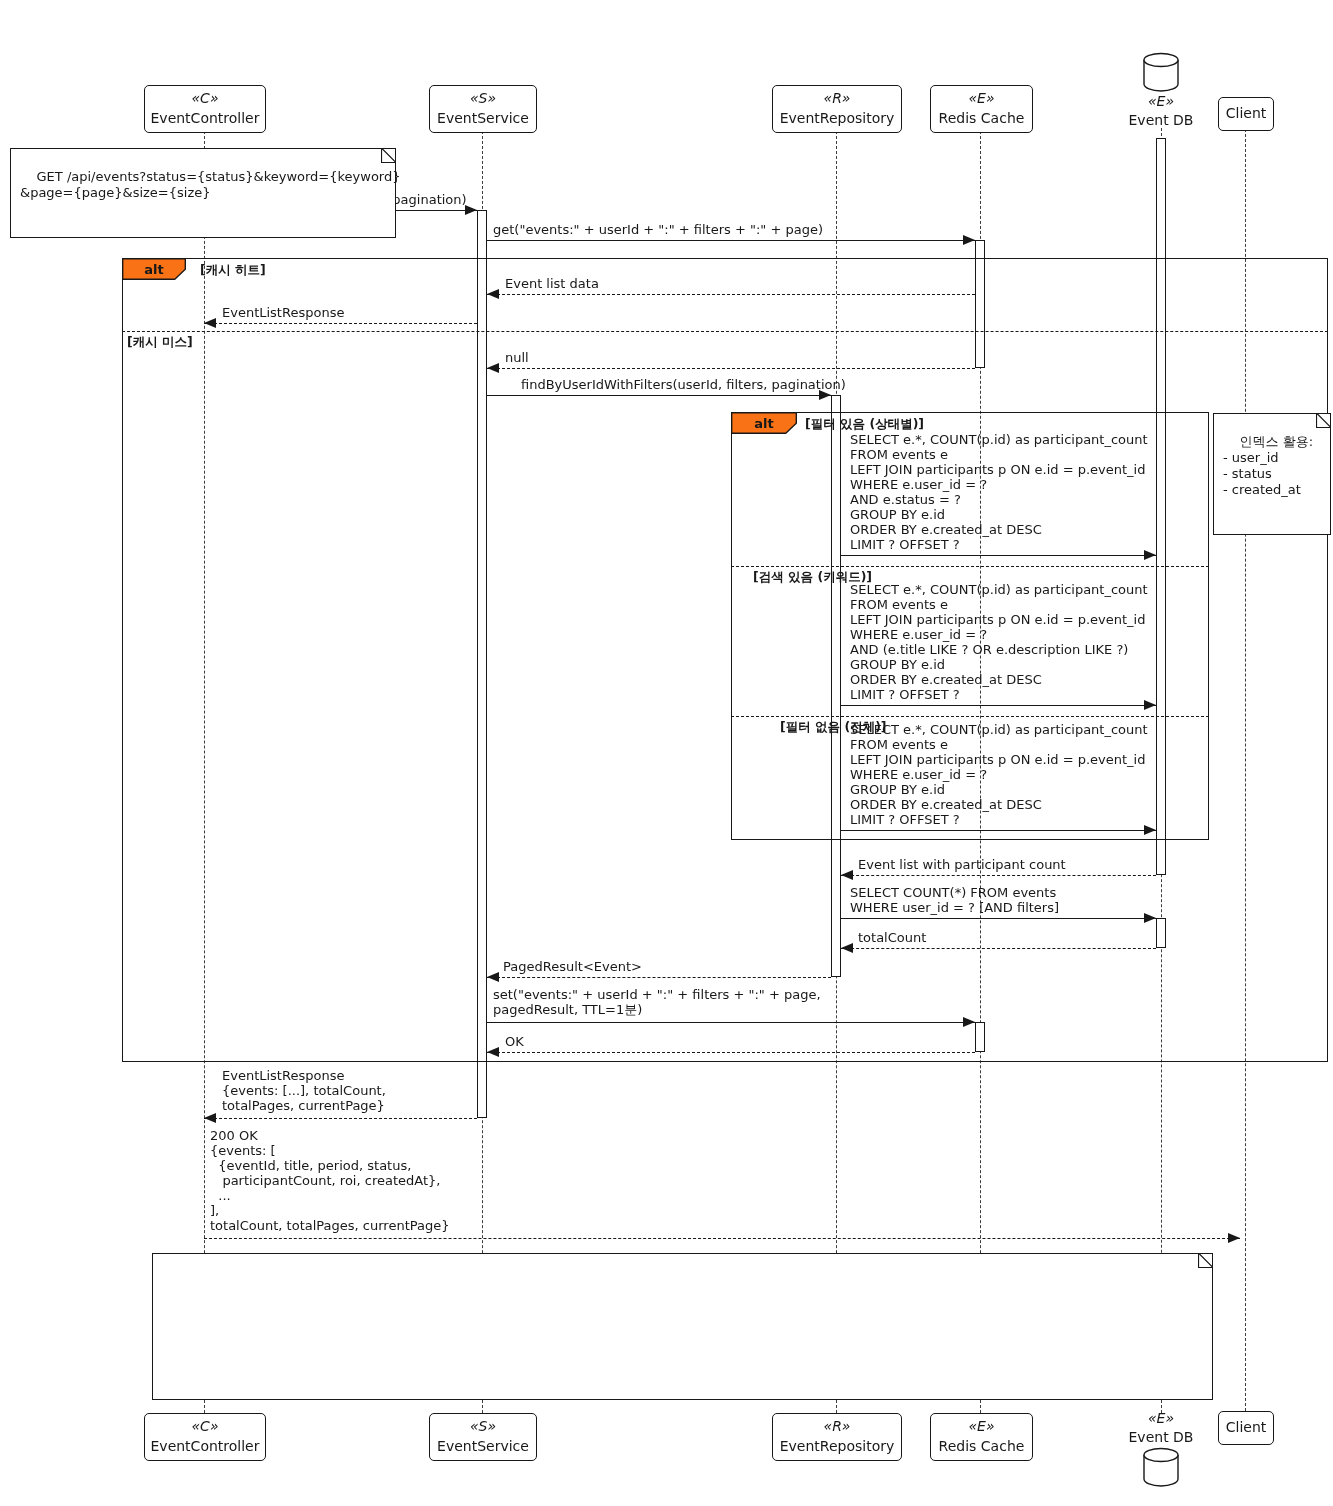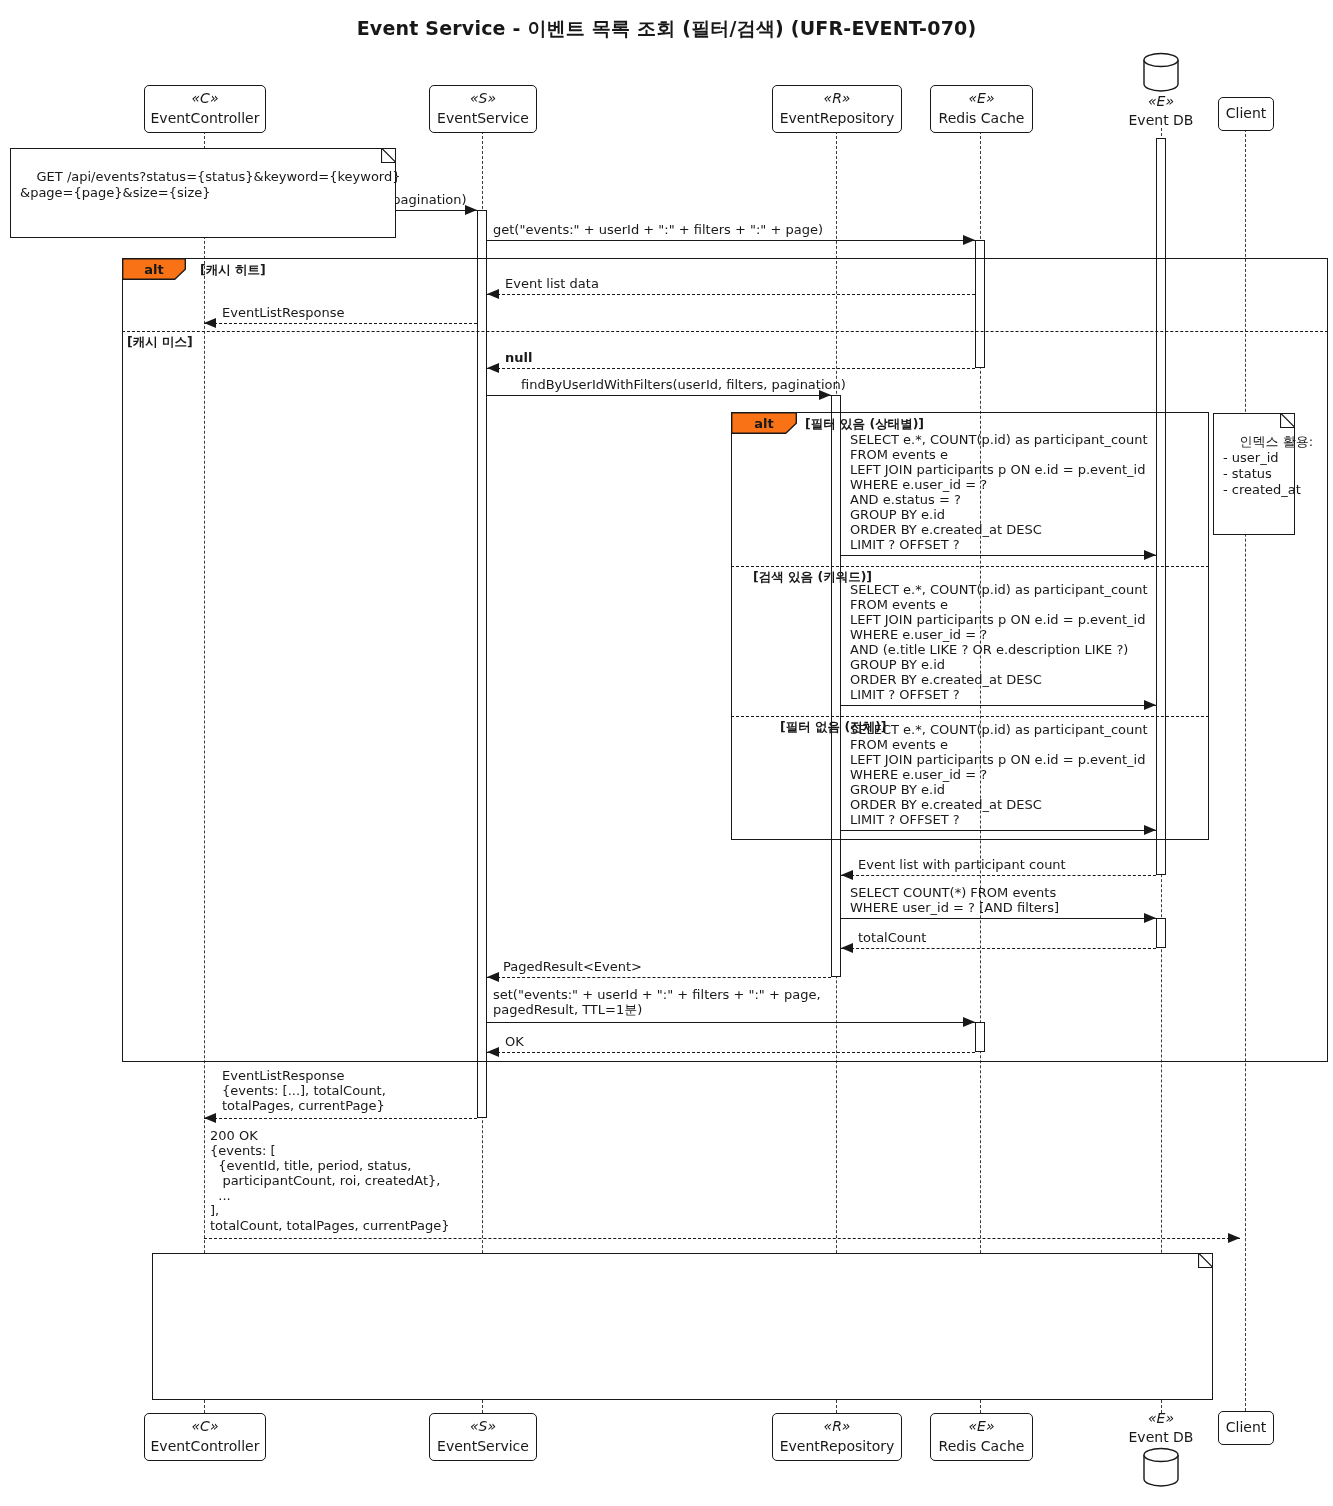--- a/index.html
+++ b/index.html
@@ -49,21 +49,20 @@
   .note{position:absolute;background:#fff;border:1.2px solid #181818;
     font-size:13px;line-height:16px;white-space:pre;padding:4px 9px;z-index:7;box-sizing:border-box;}
   .fold{position:absolute;top:-1px;right:-1px;z-index:8;}
   .cyl{position:absolute;z-index:7;}
 </style>
 </head>
 <body>
 
 <div class="diagram">
 
-  <div class="title">Event Service - 이벤트 목록 조회 (필터/검색) (UFR-EVENT-070)</div>
 
   <div class="lifeline" style="left:204px;top:131px;height:1282px;"></div>
   <div class="lifeline" style="left:482px;top:131px;height:1282px;"></div>
   <div class="lifeline" style="left:836px;top:131px;height:1282px;"></div>
   <div class="lifeline" style="left:980px;top:131px;height:1282px;"></div>
   <div class="lifeline" style="left:1161px;top:128px;height:1285px;"></div>
   <div class="lifeline" style="left:1245px;top:129px;height:1282px;"></div>
 
   <div class="frag" style="left:122px;top:258px;width:1206px;height:804px;"></div>
   <div class="ftag" style="left:122px;top:258px;width:64px;height:22px;">
@@ -108,21 +107,21 @@
     <div class="arr-l" style="left:487px;top:289px;"></div>
   </div>
 
   <div class="layer">
     <div class="mlabel" style="left:222px;top:305px;">EventListResponse</div>
     <div class="mline-d" style="left:204px;top:323px;width:273px;"></div>
     <div class="arr-l" style="left:204px;top:318px;"></div>
   </div>
 
   <div class="layer">
-    <div class="mlabel" style="left:505px;top:350px;font-weight:bold;">null</div>
+    <div class="mlabel" style="left:505px;top:350px;">null</div>
     <div class="mline-d" style="left:487px;top:368px;width:488px;"></div>
     <div class="arr-l" style="left:487px;top:363px;"></div>
   </div>
 
   <div class="layer">
     <div class="mlabel" style="left:493px;top:377px;margin-left:28px;">findByUserIdWithFilters(userId, filters, pagination)</div>
     <div class="mline-s" style="left:487px;top:395px;width:344px;"></div>
     <div class="arr-r" style="left:819px;top:390px;"></div>
   </div>
 
@@ -223,21 +222,21 @@
   </div>
 
   <div class="note" style="left:10px;top:148px;width:386px;">
     <span>GET /api/events?status={status}&amp;keyword={keyword}
 &amp;page={page}&amp;size={size}</span>
     <svg class="fold" width="15" height="15">
         <path d="M0.5 0 L0.5 14.5 L15 14.5 L0.5 0" fill="#ffffff" stroke="#181818" stroke-width="1.2"></path>
       </svg>
   </div>
 
-  <div class="note" style="left:1213px;top:413px;width:82px;">
+  <div class="note" style="left:1213px;top:413px;width:118px;">
     <span>인덱스 활용:
 - user_id
 - status
 - created_at</span>
     <svg class="fold" width="15" height="15">
         <path d="M0.5 0 L0.5 14.5 L15 14.5 L0.5 0" fill="#ffffff" stroke="#181818" stroke-width="1.2"></path>
       </svg>
   </div>
 
   <div class="note" style="left:152px;top:1253px;width:1061px;height:147px;">

